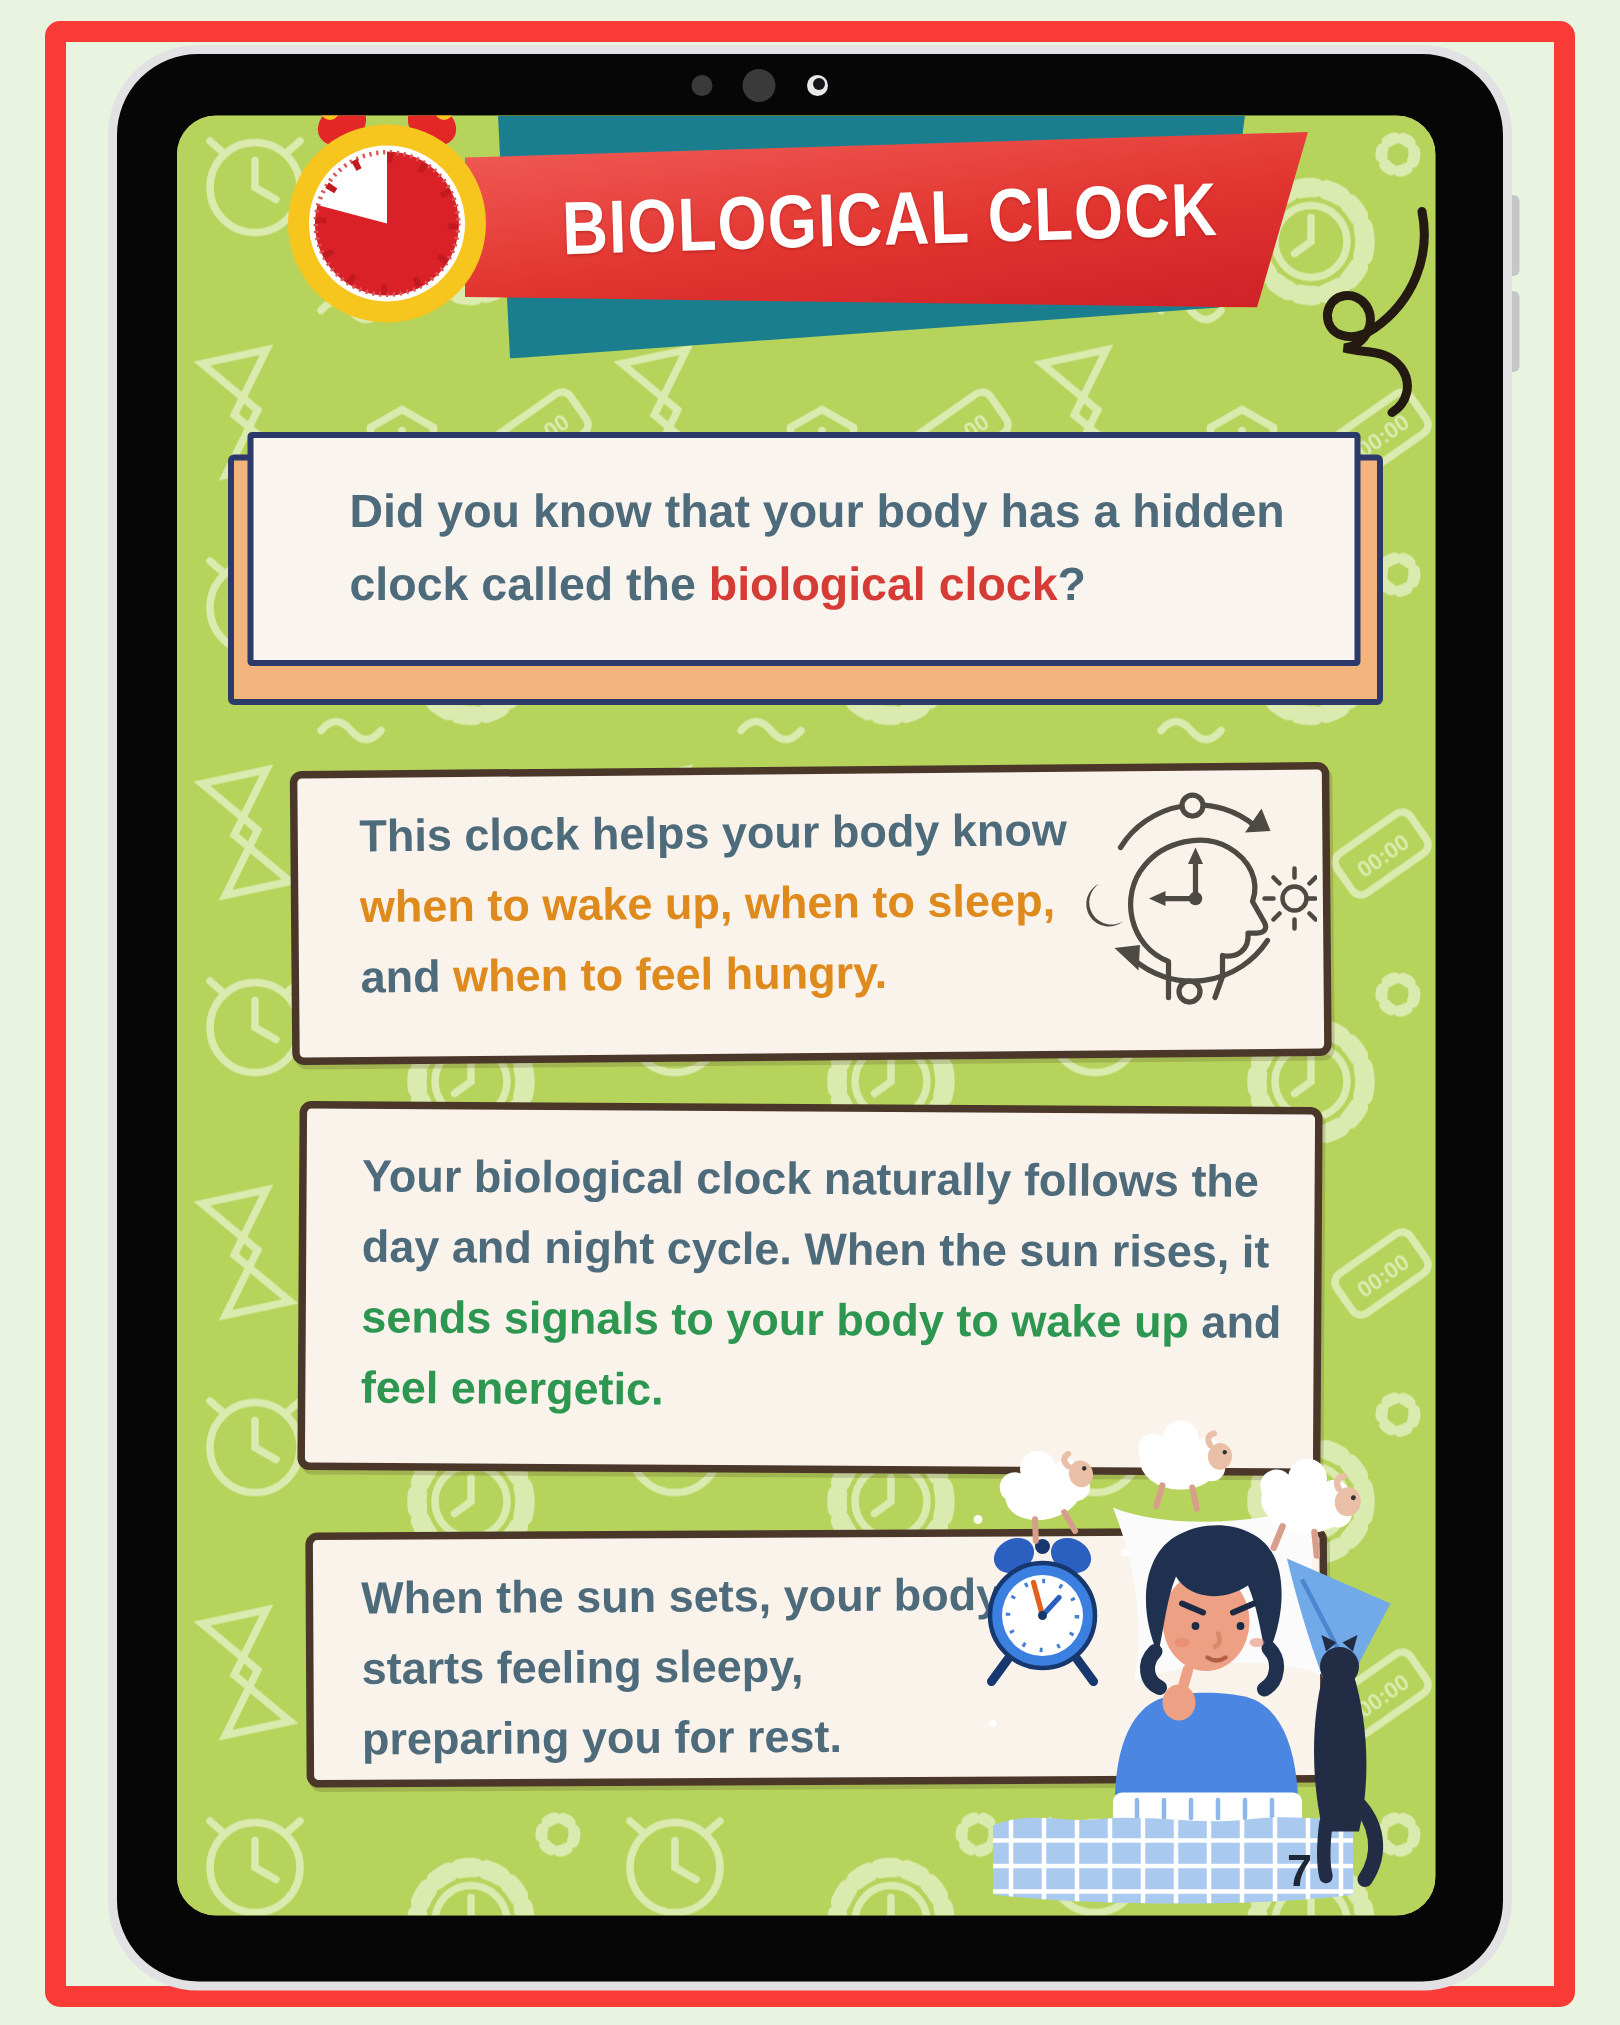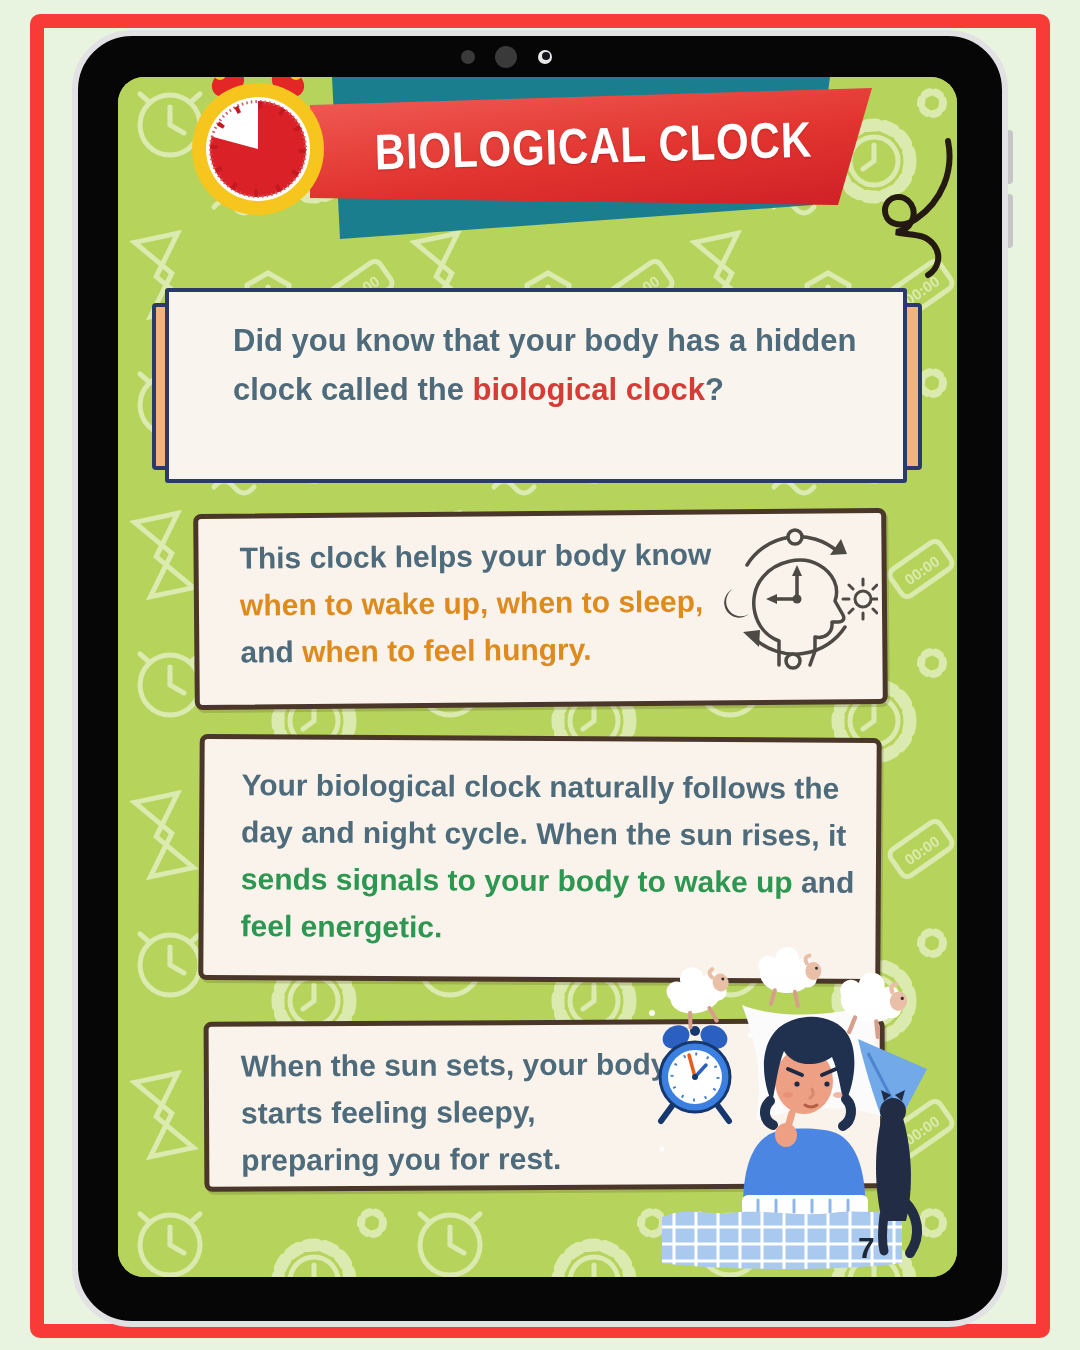--- a/index.html
+++ b/index.html
@@ -64,21 +64,21 @@
   .txt{font-weight:bold;color:#4e6b7b;}
   .c-slate{color:#4e6b7b;} .c-orange{color:#df8a1d;}
   .c-green{color:#2d9751;} .c-red{color:#d63c36;}
 
   .intro-backing{
     left:34px;top:226px;width:770px;height:167px;
     background:#f2b37d;border:4px solid #2c3a6b;border-radius:4px;
     box-sizing:border-box;z-index:2;
   }
   .intro-card{
-    left:47px;top:211px;width:742px;height:195px;
+    left:47px;top:211px;width:742px;height:156px;
     background:#faf4ee;border:4px solid #2c3a6b;border-radius:3px;
     box-sizing:border-box;padding:24px 0 0 64px;z-index:3;
   }
   .intro-card .txt{font-size:31px;line-height:49px;width:662px;}
 
   .box2{left:76px;top:434px;width:693px;height:196px;padding:16px 0 0 41px;transform:rotate(-.5deg);}
   .box2 .txt{font-size:30px;line-height:47px;width:505px;}
   .head-clock{left:595px;top:448px;z-index:3;}
 
   .box3{left:81px;top:659px;width:682px;height:246px;padding:22px 0 0 37px;transform:rotate(.35deg);}

